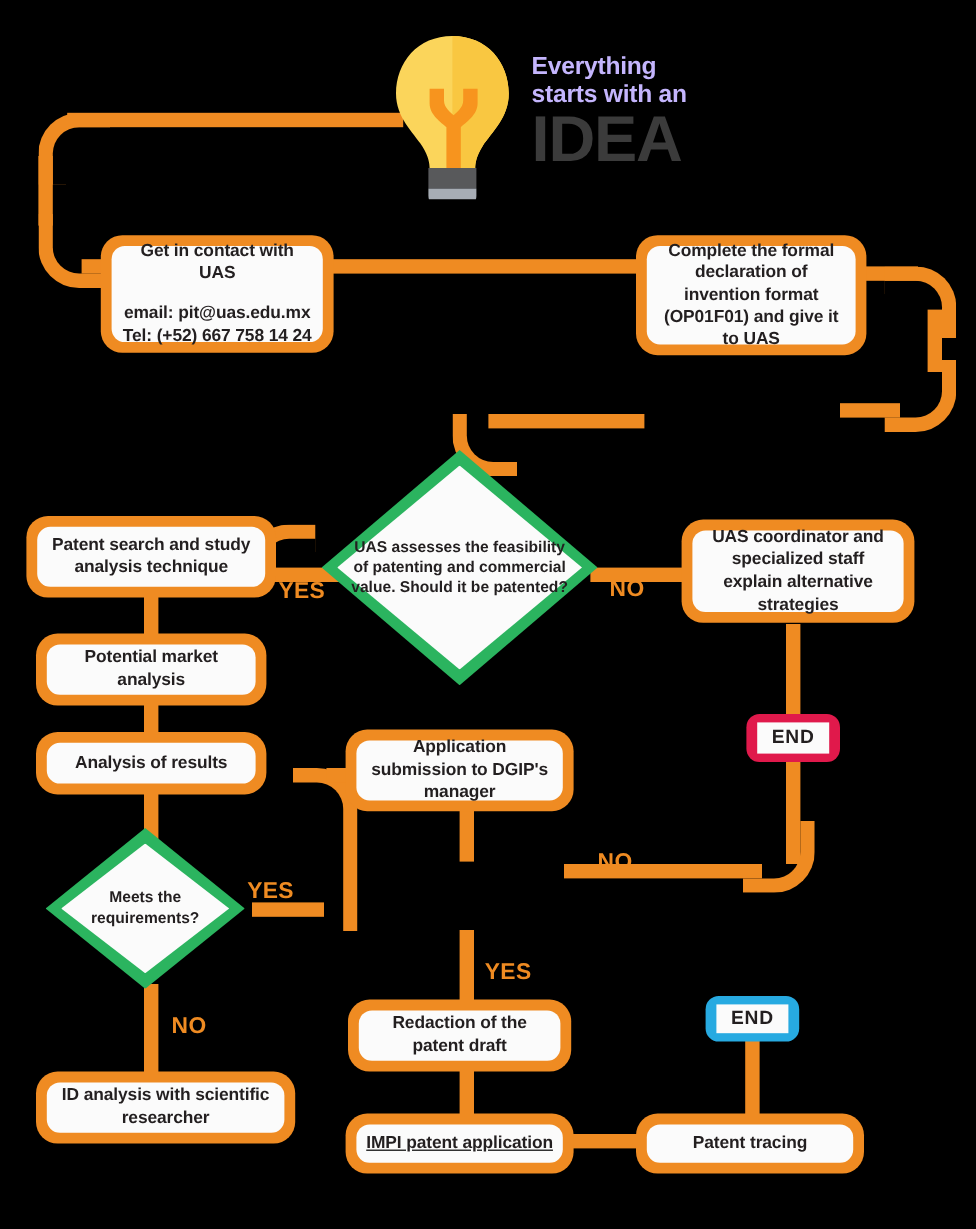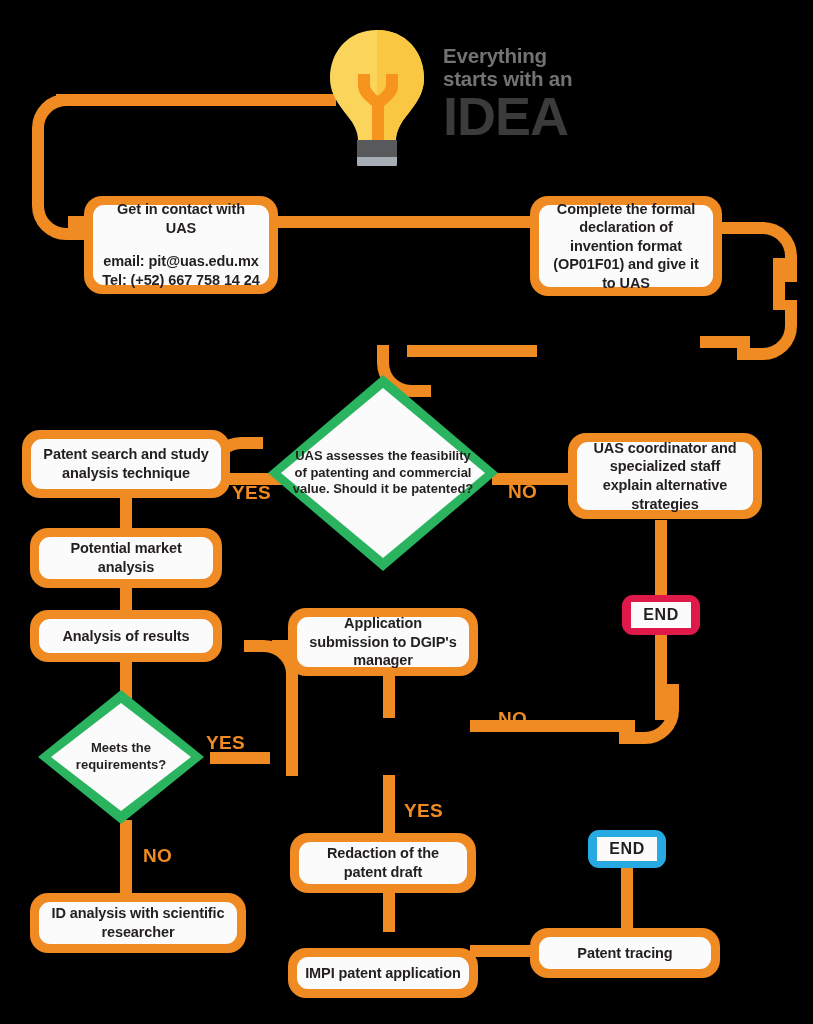--- a/index.html
+++ b/index.html
@@ -37,21 +37,21 @@
   
   .endbox{position:absolute;border-radius:11px;padding:7px 9px;box-sizing:border-box;}
   .endbox .inner{background:#FBFBFB;width:100%;height:100%;display:flex;align-items:center;justify-content:center;}
   .endbox .txt{font-size:16px;font-weight:bold;color:#231F20;letter-spacing:0.6px;}
 
   
   .ynlabel{position:absolute;color:#EF8B22;font-size:19px;font-weight:bold;letter-spacing:0.3px;z-index:6;}
 
   
   .hdr{position:absolute;z-index:5;}
-  .hdr .l1,.hdr .l2{font-size:20.5px;font-weight:bold;color:#737373;line-height:1.12;letter-spacing:-0.2px;}
+  .hdr .l1,.hdr .l2{font-size:20.5px;font-weight:bold;color:#c4b5fd;line-height:1.12;letter-spacing:-0.2px;}
   .hdr .l3{font-size:54px;font-weight:bold;color:#3B3B3B;line-height:1.0;letter-spacing:-1px;margin-top:-2px;}
   .bulb{position:absolute;z-index:4;}
 </style>
 </head>
 <body>
 
 <div id="canvas">
 
   <div class="bulb" style="left:322px;top:26px;width:110px;height:140px;">
     <svg width="110" height="140" viewBox="0 0 110 140">
@@ -168,21 +168,21 @@
         <span class="txt">Application submission to DGIP's manager</span>
       </div>
   </div>
 
   <div class="node" style="left:290px;top:833px;width:186px;height:60px;">
     <div class="inner">
         <span class="txt">Redaction of the patent draft</span>
       </div>
   </div>
 
-  <div class="node" style="left:288px;top:948px;width:190px;height:50px;">
+  <div class="node" style="left:288px;top:928px;width:190px;height:50px;text-decoration:underline;">
     <div class="inner">
         <span class="txt">IMPI patent application</span>
       </div>
   </div>
 
   <div class="node" style="left:530px;top:928px;width:190px;height:50px;">
     <div class="inner">
         <span class="txt">Patent tracing</span>
       </div>
   </div>

